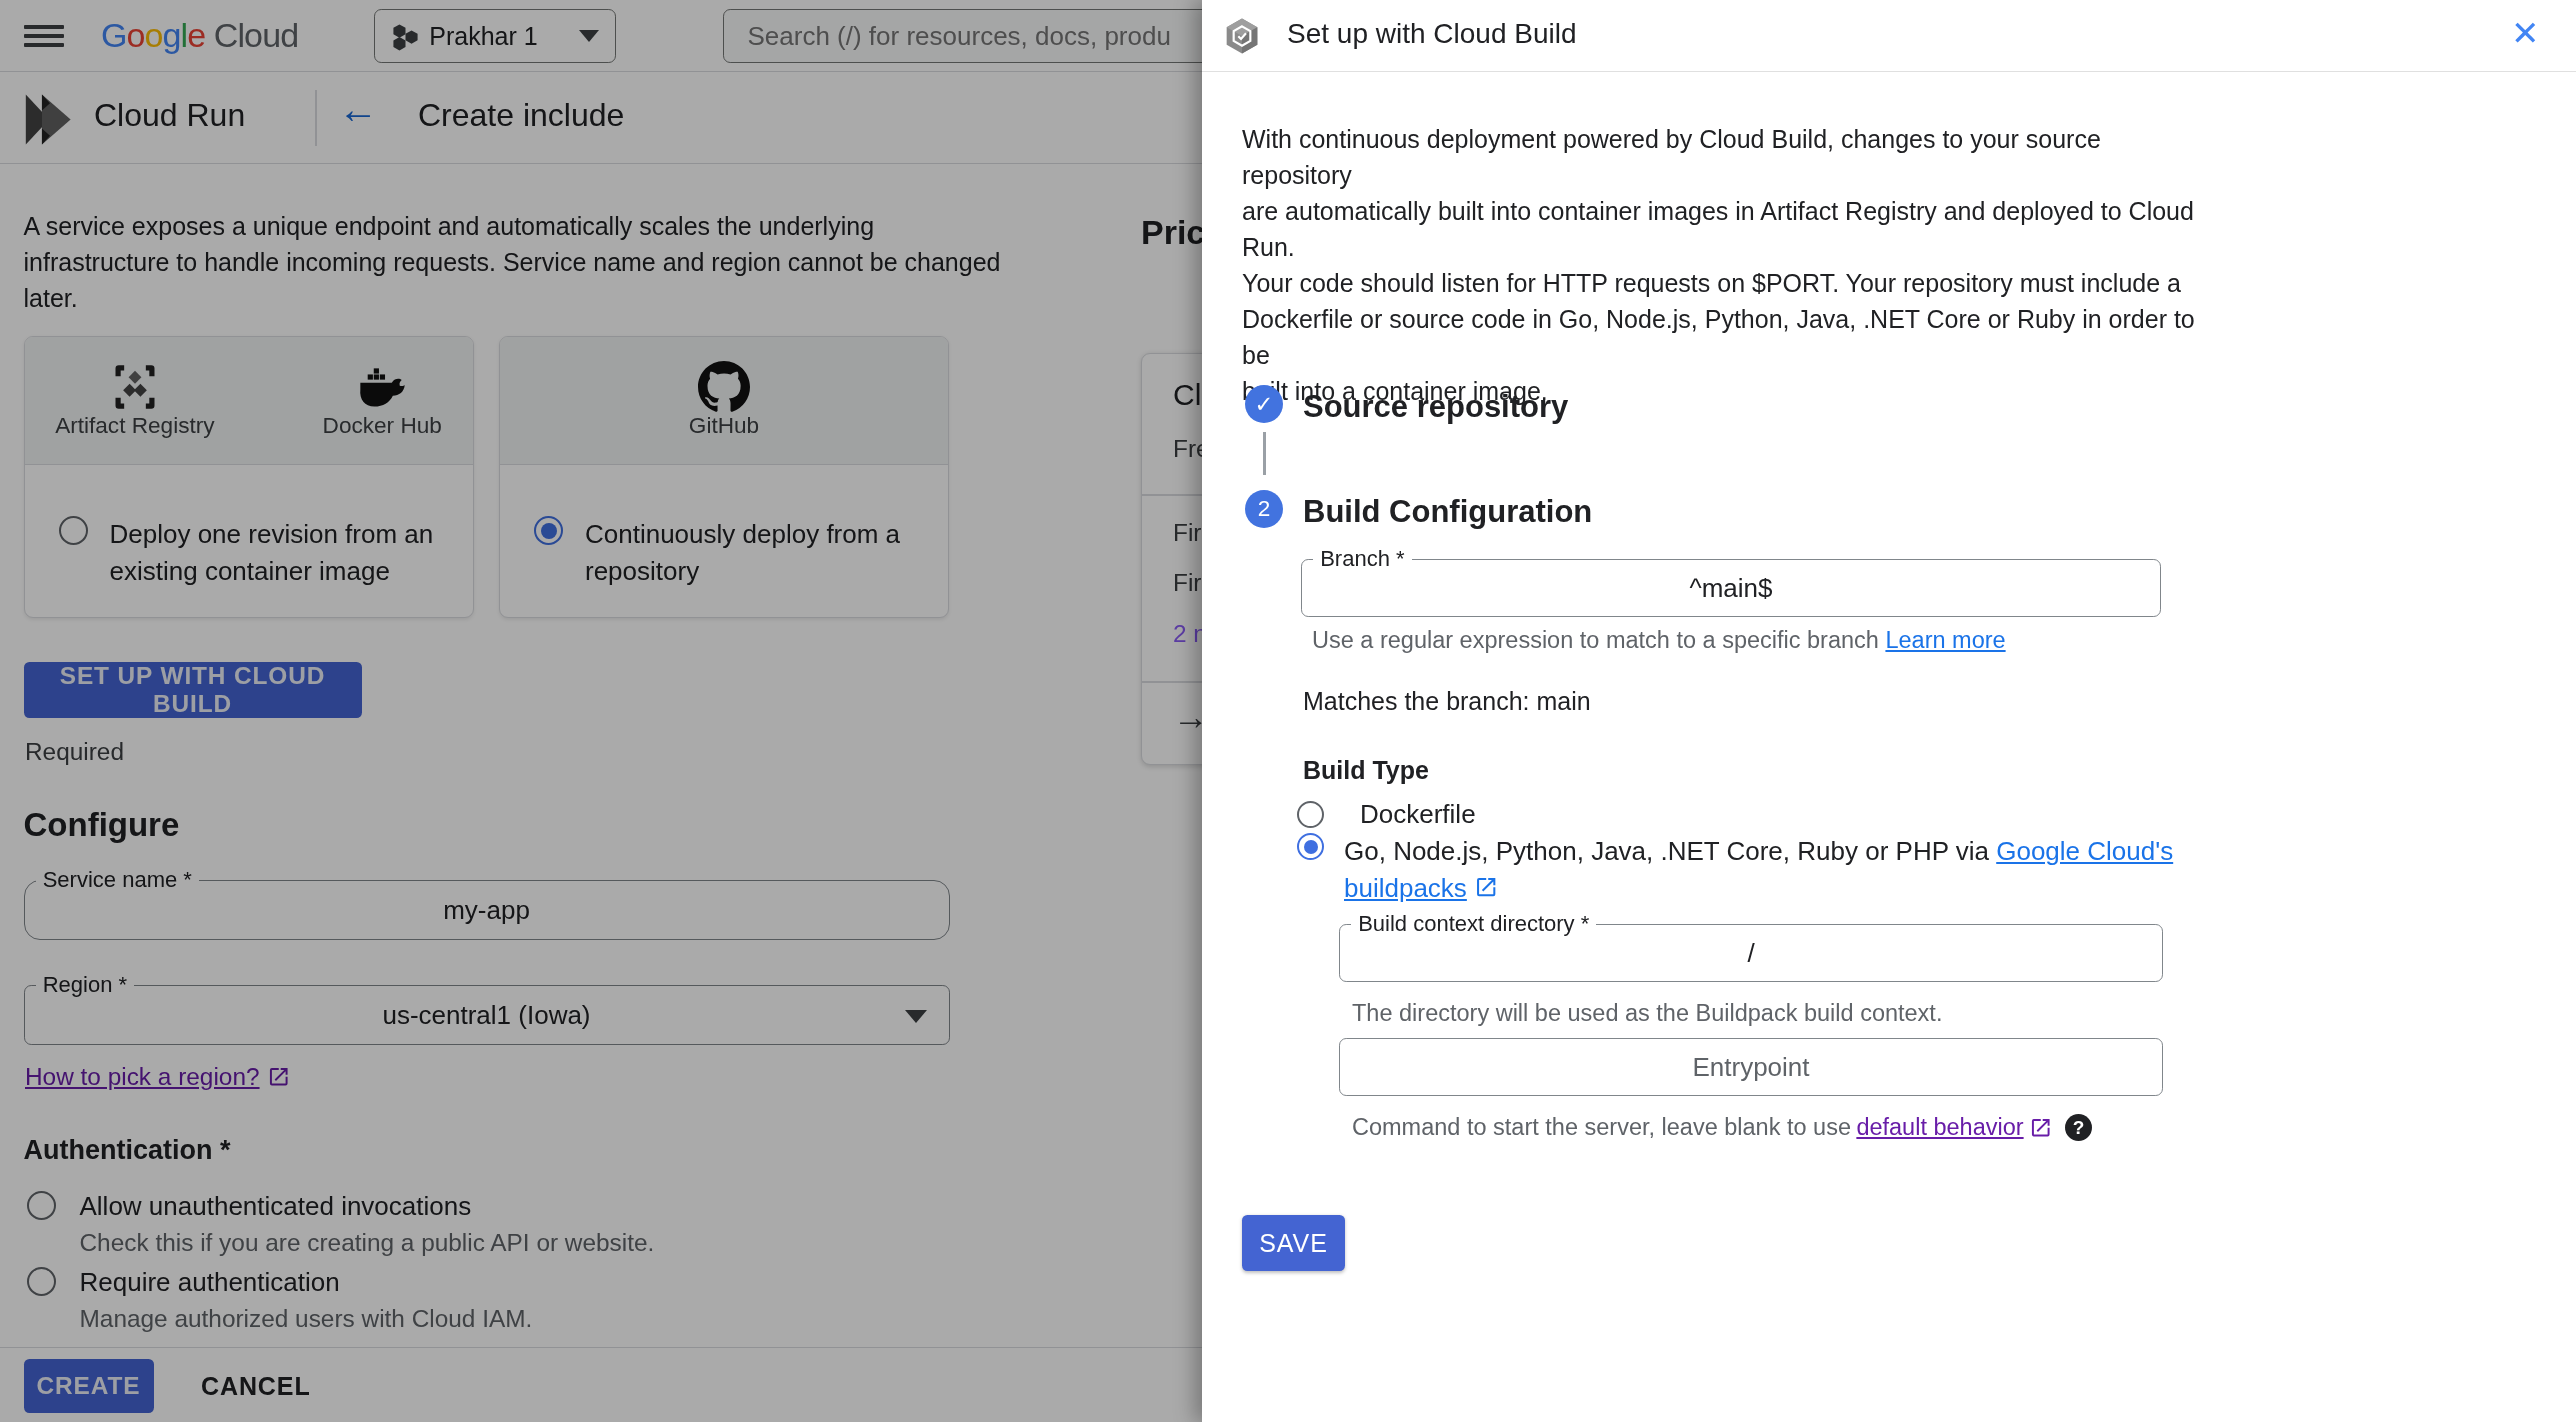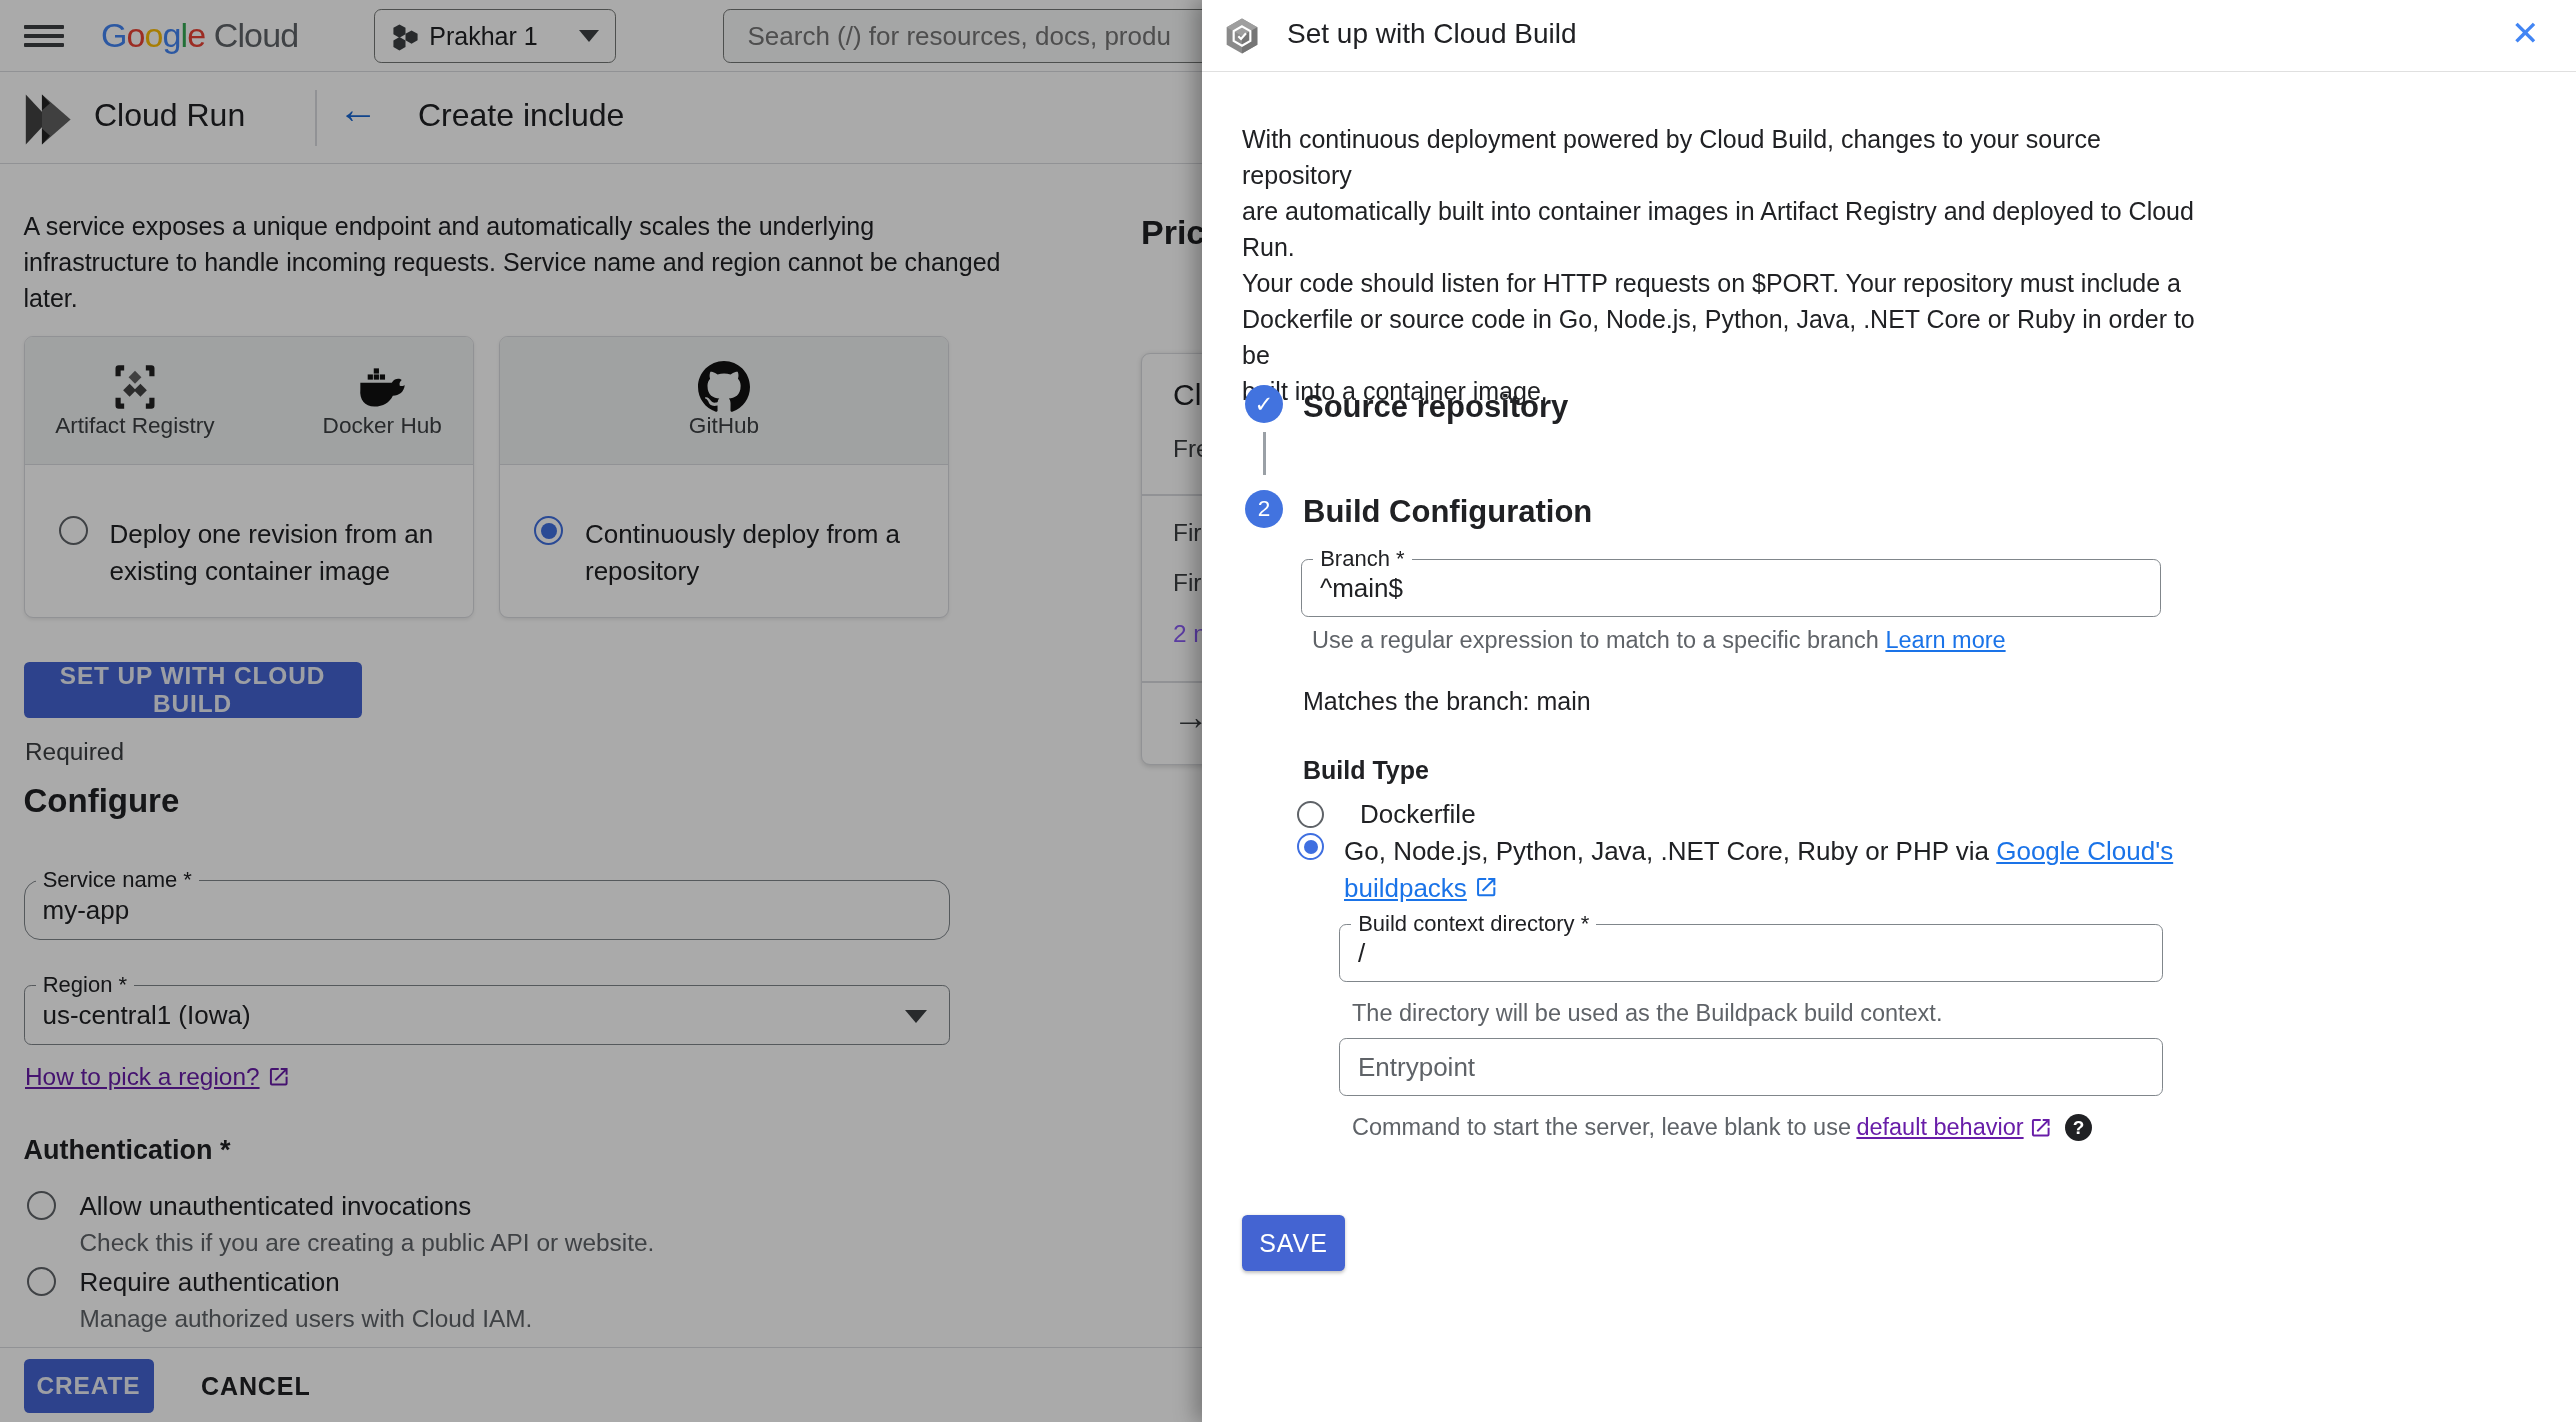--- a/index.html
+++ b/index.html
@@ -41,26 +41,26 @@
   .srcgrp .slabel { font-size:22.6px; color:#3c4043; }
   .dcard .cbody { display:flex; padding:51px 0 0 34px; gap:22px; }
   .radio { width:29px; height:29px; min-width:29px; border:2.7px solid #5f6368; border-radius:50%; background:#fff; position:relative; cursor:pointer; }
   .radio.checked { border-color:#3f6fe0; }
   .radio.checked::after { content:""; position:absolute; inset:4.5px; background:#3f6fe0; border-radius:50%; }
   .optlabel { font-size:26px; line-height:37px; color:#202124; white-space:pre-line; }
 
   .setup-btn { position:absolute; left:23.5px; top:662px; width:338px; height:56px; background:#4464d2; color:#eceff7; border:none; border-radius:5.4px; font-size:24.4px; font-weight:700; letter-spacing:0.9px; font-family:inherit; cursor:pointer; }
   .required-note { position:absolute; left:25px; top:738px; font-size:24.4px; color:#3c4043; }
 
-  .cfg-heading { position:absolute; left:23.5px; top:782px; font-size:33px; font-weight:600; color:#202124; }
+  .cfg-heading { position:absolute; left:23.5px; top:806px; font-size:33px; font-weight:600; color:#202124; }
 
   
   .mfield { position:absolute; border:1.8px solid #80868b; border-radius:7.2px; background:#fff; }
   .mfield > label { position:absolute; top:-14.5px; left:11px; background:#fff; padding:0 7.2px; font-size:22px; color:#202124; white-space:nowrap; }
-  .mfield input { width:100%; height:100%; border:none; outline:none; background:transparent; padding:0 18px; font-size:26px; color:#202124; font-family:inherit; }
+  .mfield input { width:100%; height:100%; border:none; outline:none; background:transparent; padding:0 18px; font-size:26px; color:#202124; font-family:inherit;text-align:center; }
   .svc-field { left:23.5px; top:880px; width:926px; height:60px;border-radius:16px; }
   .region-field { left:23.5px; top:985px; width:926px; height:60px; }
   .region-field .caret-down { position:absolute; right:22px; top:23.5px; border-left-width:11px; border-right-width:11px; border-top-width:13.6px; }
 
   .plink { color:#681da8; text-decoration:underline; cursor:pointer; }
   .blink { color:#1a73e8; text-decoration:underline; cursor:pointer; }
   .region-link { position:absolute; left:25px; top:1063px; font-size:24.4px; display:flex; align-items:center; gap:7.2px; }
   .ext-icon { display:inline-block; vertical-align:-2.7px; }
 
   .auth-heading { position:absolute; left:23.5px; top:1135px; font-size:27px; font-weight:700; color:#202124; }

